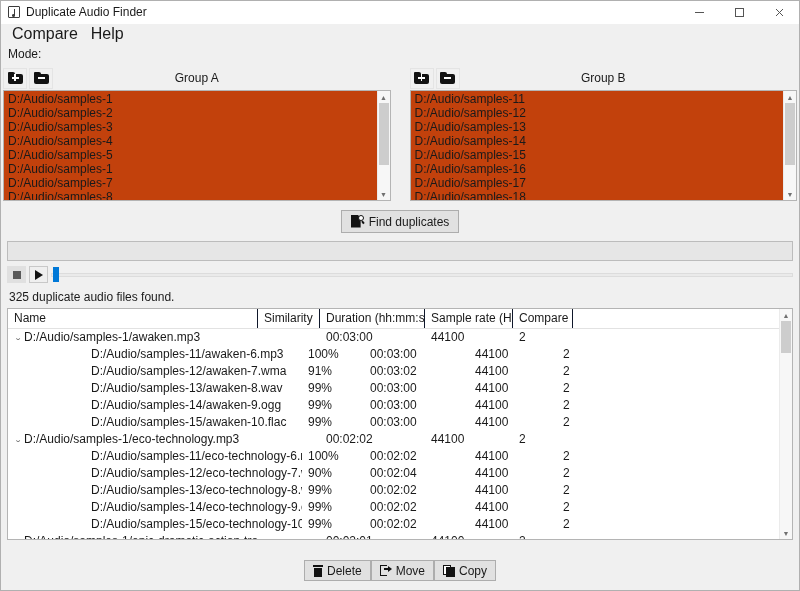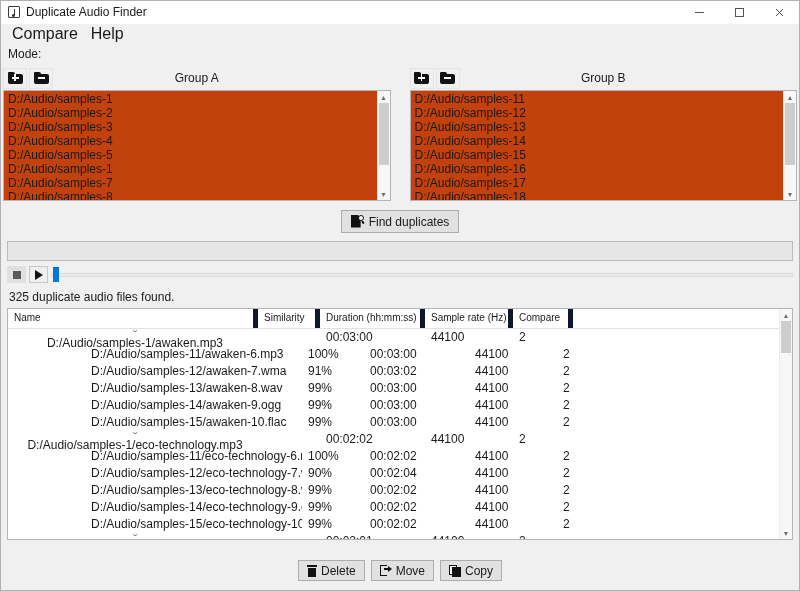--- a/index.html
+++ b/index.html
@@ -389,25 +389,25 @@
     background: #ffffff;
     overflow: hidden;
   }
   .table-header {
     display: flex;
     height: 19px;
     border-bottom: 1px solid #e2e2e2;
     background: #ffffff;
   }
   .th {
-    font-size: 10px;
+    font-size: 12px;
     color: #1a1a1a;
     line-height: 18px;
     box-sizing: border-box;
-    border-right: 5px solid #0f172a;
+    border-right: 1px solid #0f172a;
     padding-left: 6px;
     overflow: hidden;
     white-space: nowrap;
   }
   .col-name { width: 250px; }
   .col-sim { width: 62px; }
   .col-dur { width: 105px; }
   .col-rate { width: 88px; }
   .col-ch { width: 60px; }
   .table-body { }
@@ -431,27 +431,26 @@
     display: inline-flex;
     align-items: center;
     justify-content: center;
     font-size: 7px;
     color: #555;
     line-height: 7px;
     flex: 0 0 12px;
     transform: scaleX(1.4);
   }
   .indent-child { padding-left: 39px; margin-left: 44px; }
-  .indent-parent { padding-left: 4px; flex-direction: column; }
+  .indent-parent { padding-left: 4px; }
   
   .bottom-row {
     display: flex;
     justify-content: center;
     align-items: center;
-    gap: 6px;
     padding: 8px 0 9px 0;
     flex: 0 0 auto;
     margin-top: 12px;
   }
   .btn-sm {
     box-sizing: border-box;
     border: 1px solid #adadad;
     background: #e1e1e1;
     height: 21px;
     display: inline-flex;

